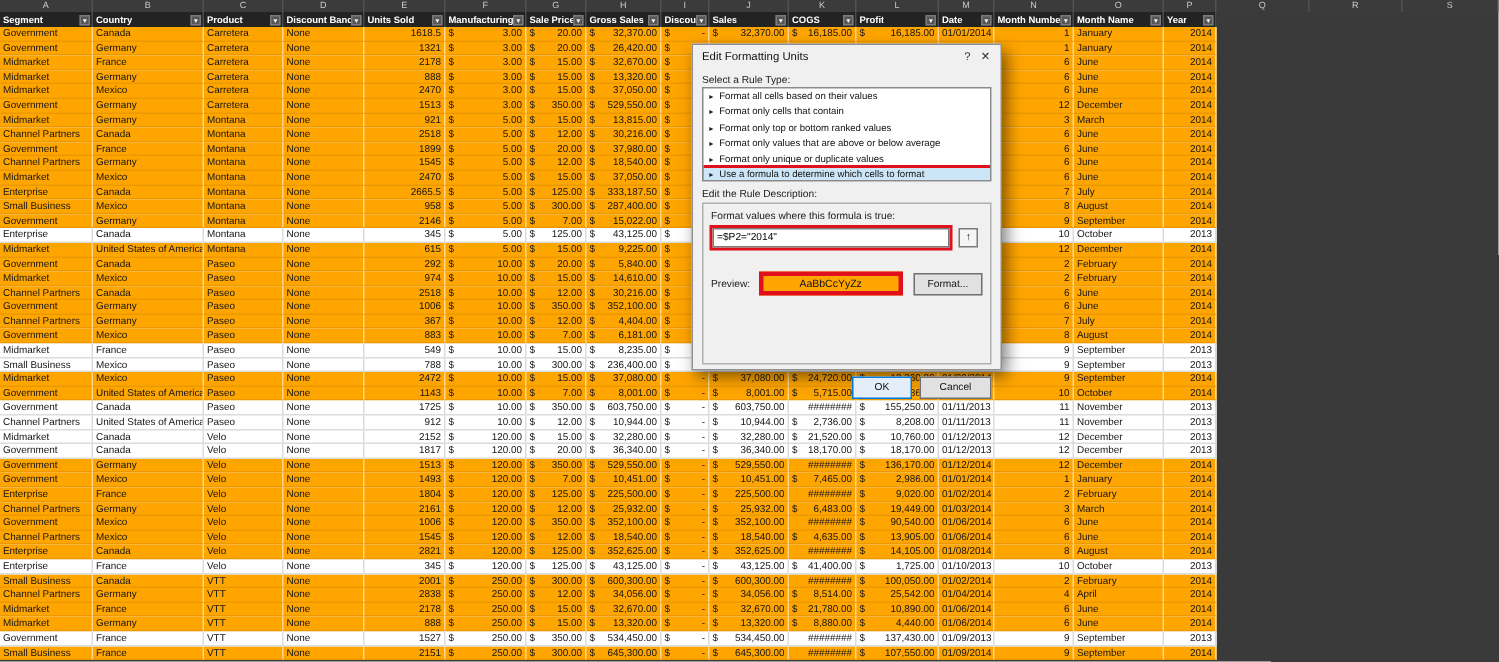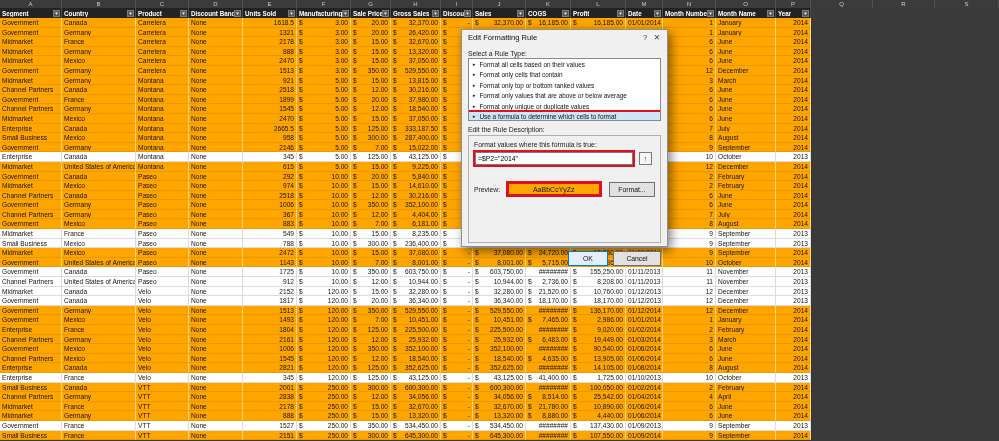--- a/index.html
+++ b/index.html
@@ -1839,21 +1839,21 @@
         <div class="cell right" style="width: 37px;">01/09/2014</div>
         <div class="cell right" style="width: 53px;">9</div>
         <div class="cell" style="width: 60px;">September</div>
         <div class="cell right" style="width: 35px;">2014</div>
       </div>
     </div>
 </div>
 
 <div class="dialog">
   <div class="dlg-titlebar">
-    <div class="dlg-title">Edit Formatting Rule</div>
+    <div class="dlg-title">Edit Formatting Units</div>
     <div class="dlg-sys">?</div>
     <div class="dlg-sys">✕</div>
   </div>
   <div class="dlg-body">
     <div class="dlg-label">Select a Rule Type:</div>
     <div class="rule-list" id="rule-list">
         <div class="rule-item">
           <span class="rule-arrow">►</span>
           <span>Format all cells based on their values</span>
         </div>

